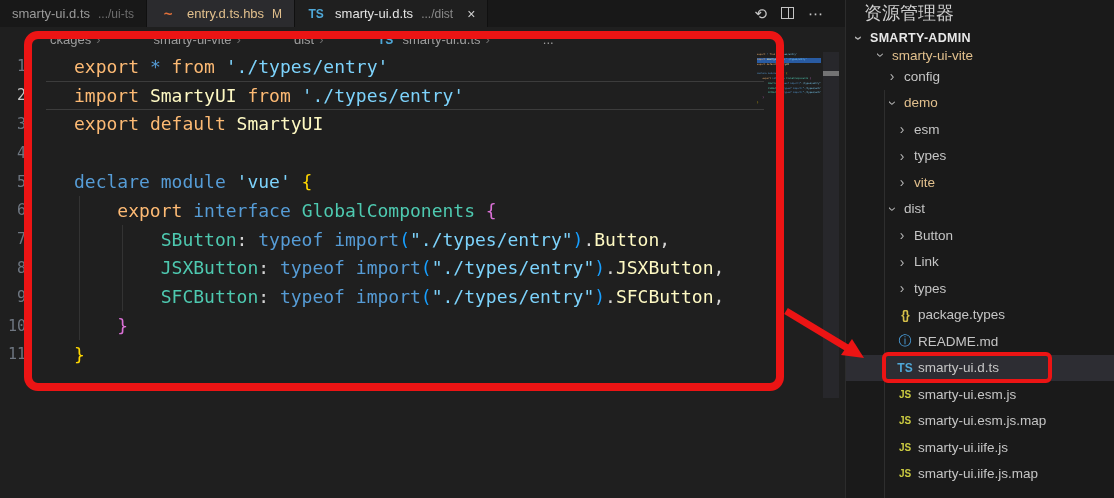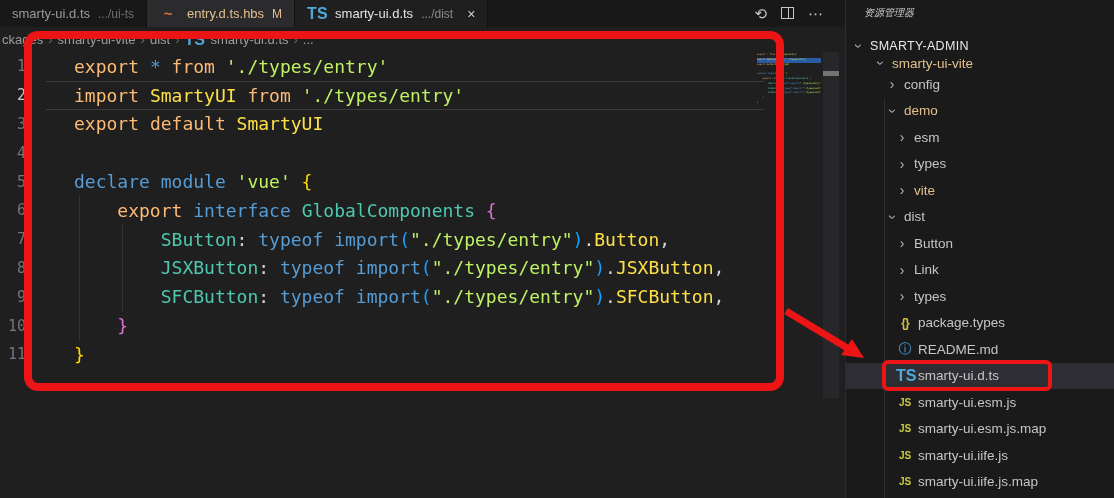--- a/index.html
+++ b/index.html
@@ -13,67 +13,67 @@
   
   #tab-bar { position:absolute; left:0; top:0; width:845px; height:27px; background:#181818; display:flex; }
   .tab { display:flex; align-items:center; gap:6px; padding:0 12px; height:27px;
     border-right:1px solid #101010; font-size:13px; color:#9b9b9b; cursor:pointer; white-space:nowrap; }
   .tab .hint { font-size:12px; color:#6d6d6d; margin-left:2px; }
   .tab.modified { background:#2b2b2e; color:#e2c08d; }
   .tab.modified .hint { color:#e2c08d; }
   .tab.active { background:#1f1f1f; color:#e4e4e4; }
   .tab.active .hint { color:#8a8a8a; }
   .tab .close { margin-left:8px; color:#d0d0d0; font-size:14px; }
-  .fi-ts { color:#4fa8d8; font-weight:bold; font-size:16px; }
+  .fi-ts { color:#4fa8d8; font-weight:bold; font-size:12px; }
   .fi-js { color:#cbcb41; font-weight:bold; font-size:10px; }
   .fi-br { color:#d7c04a; font-weight:bold; font-size:12px; letter-spacing:-1px; }
   .fi-in { color:#4ba3e3; font-size:13px; }
   .fi-hbs { color:#e0703a; font-weight:bold; font-size:15px; line-height:10px; }
   #editor-actions { margin-left:auto; display:flex; align-items:center; gap:14px; padding-right:22px; }
   .act { color:#c5c5c5; font-size:15px; cursor:pointer; }
   .split-icon { display:inline-block; width:13px; height:12px; border:1.3px solid #c5c5c5; position:relative; }
   .split-icon::after { content:""; position:absolute; left:50%; top:0; bottom:0; width:1.3px; background:#c5c5c5; }
 
   
   #breadcrumb { position:absolute; left:0; top:27px; width:845px; height:25px; background:#1f1f1f;
     display:flex; align-items:center; font-size:13px; color:#9d9d9d; padding-left:2px; white-space:nowrap; }
   #breadcrumb .sep { color:#6a6a6a; margin:0 5px; font-size:13px; }
-  #breadcrumb .bc-item { display:flex; align-items:center; gap:4px; cursor:pointer; }
+  #breadcrumb .bc-item { display:flex; align-items:center; gap:4px; cursor:pointer;margin-left:48px; }
 
   
   #code-area { position:absolute; left:0; top:52px; width:845px; }
   .code-line { position:relative; height:28.8px; display:flex; align-items:center;
     font-family:"DejaVu Sans Mono", monospace; font-size:18px; white-space:pre; }
   .ln { width:26px; text-align:right; color:#6e7681; font-size:15px; flex:none;
     font-family:"DejaVu Sans Mono", monospace; }
   .lc { margin-left:48px; }
   .code-line.cur .ln { color:#c6c6c6; }
   .curbox { position:absolute; left:46px; width:718px; top:0; height:100%;
     border-top:1px solid #3c3c3c; border-bottom:1px solid #3c3c3c; }
-  .tk-kw{color:#fdba74} .tk-kb{color:#569CD6} .tk-st{color:#bef264} .tk-ty{color:#4EC9B0}
-  .tk-vr{color:#fde047} .tk-pl{color:#d4d4d4} .tk-b1{color:#FFD700} .tk-b2{color:#DA70D6} .tk-b3{color:#179FFF}
+  .tk-kw{color:#fdba74} .tk-kb{color:#569CD6} .tk-st{color:#7dd3fc} .tk-ty{color:#4EC9B0}
+  .tk-vr{color:#fef9c3} .tk-pl{color:#d4d4d4} .tk-b1{color:#FFD700} .tk-b2{color:#DA70D6} .tk-b3{color:#179FFF}
   .iguide { position:absolute; width:1px; background:#333333; }
 
   
   #minimap { position:absolute; left:757px; top:53px; width:64px; overflow:hidden; cursor:pointer; }
   .mm-line { font-family:"DejaVu Sans Mono", monospace; font-size:2.3px; line-height:4.8px;
     white-space:pre; opacity:.95; }
   .mm-line.mm-cur { background:#2a5faa; }
   #scroll-strip { position:absolute; left:823px; top:52px; width:16px; height:346px; background:#27272b; cursor:pointer; }
   #scroll-thumb { position:absolute; left:0; top:19px; width:16px; height:5px; background:#8d8d8d; opacity:.75; }
 
   
   #sidebar { position:absolute; left:845px; top:0; width:269px; height:498px; background:#1a1a1a;
     border-left:1px solid #2c2c2c; color:#cccccc; }
   #sidebar-header { height:26px; display:flex; align-items:center; padding-left:18px;
-    font-size:10px; color:#cfcfcf;font-style:italic; }
+    font-size:18px; color:#cfcfcf; }
   #tree { position:relative; }
   .tree-row { display:flex; align-items:center; height:26.5px; font-size:13.5px; color:#c5c5c5;
     cursor:pointer; position:relative; white-space:nowrap; }
-  .tree-row.root { font-weight:normal; font-size:12.5px; color:#e8e8e8; letter-spacing:.3px; height:24px;margin-top:8px; }
+  .tree-row.root { font-weight:bold; font-size:12.5px; color:#e8e8e8; letter-spacing:.3px; height:24px; }
   .tree-row.modified { color:#e2c08d; }
   .tree-row.selected { background:#2d2d33; }
   .tree-row.clipped { height:13px; overflow:hidden; align-items:flex-end; }
   .chev { display:inline-block; color:#b5b5b5; font-size:14px; width:12px; flex:none;
     transform-origin:55% 55%; margin-right:6px; text-align:center; }
   .chev.down { transform:rotate(90deg); }
   .fico { display:inline-block; width:18px; flex:none; text-align:center; margin-right:4px; }
   #tree-guide { position:absolute; left:38px; top:64px; bottom:-420px; width:1px; background:#2e2e2e; height:434px; }
 
   

